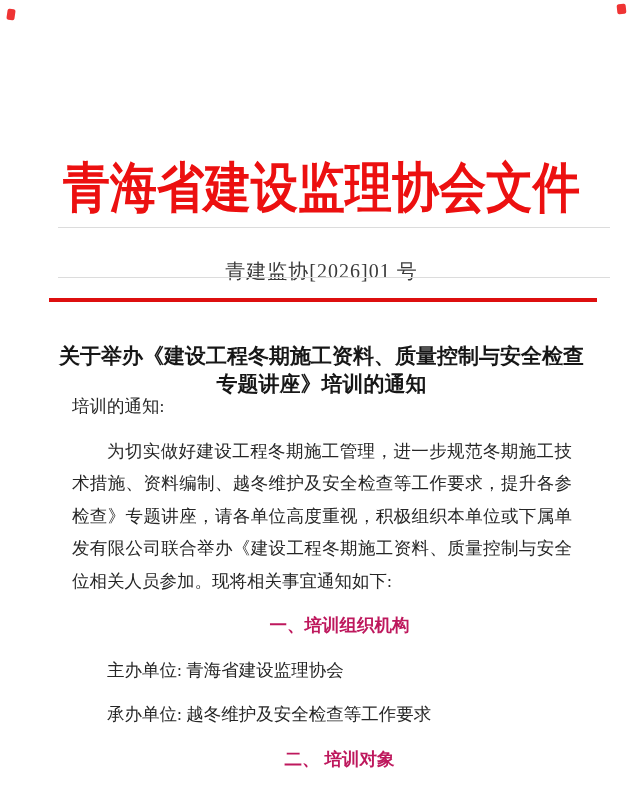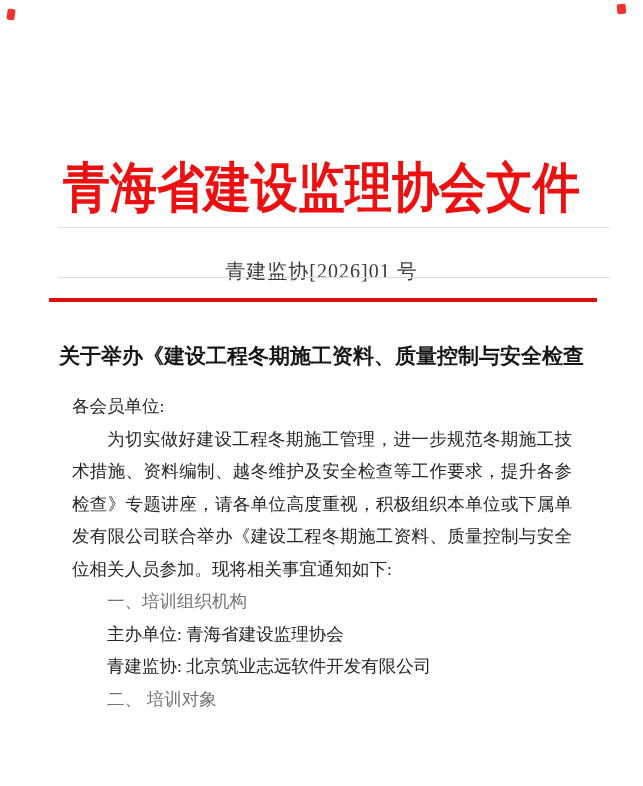--- a/index.html
+++ b/index.html
@@ -29,48 +29,49 @@
   .subject {
     position:absolute; top:316px; left:40px; width:563px; text-align:center;
     font-family:"Liberation Sans", sans-serif; font-weight:bold;
     font-size:21px; line-height:28px; color:#171717;margin-top:26px;
   }
   .body-block {
     position:absolute; top:390px; left:72px; width:500px;
     font-size:17.5px; color:#262626; font-family:"Liberation Serif", serif;
   }
   .body-block .line { height:32.5px; line-height:32.5px; white-space:nowrap; }
-  .body-block .line.indent { padding-left:35px; }
+  .body-block .line.indent { padding-left:35px;margin-top:12px; }
   .body-block .line.justify { white-space:normal; text-align:justify; text-align-last:justify; }
-  .body-block .line.bold { font-weight:normal; font-family:"Liberation Sans", sans-serif; color:#737373; }
+  .body-block .line.bold { font-weight:bold; font-family:"Liberation Sans", sans-serif; color:#be185d;text-align:center; }
 </style>
 </head>
 <body>
 
 <div class="page">
   <div class="speck speck-left"></div>
   <div class="speck speck-right"></div>
 
   <div class="masthead-title">青海省建设监理协会文件</div>
 
   <div class="thin-rule rule-1"></div>
   <div class="doc-number">青建监协[2026]01 号</div>
   <div class="thin-rule rule-2"></div>
 
   <div class="red-rule"></div>
 
   <div class="subject">
     <div>关于举办《建设工程冬期施工资料、质量控制与安全检查</div>
+    <div>专题讲座》培训的通知</div>
   </div>
 
   <div class="body-block" id="body-lines">
-      <div class="line">各会员单位:</div>
+      <div class="line">培训的通知:</div>
       <div class="line indent justify">为切实做好建设工程冬期施工管理，进一步规范冬期施工技</div>
       <div class="line justify">术措施、资料编制、越冬维护及安全检查等工作要求，提升各参</div>
       <div class="line justify">检查》专题讲座，请各单位高度重视，积极组织本单位或下属单</div>
       <div class="line justify">发有限公司联合举办《建设工程冬期施工资料、质量控制与安全</div>
       <div class="line">位相关人员参加。现将相关事宜通知如下:</div>
       <div class="line indent bold">一、培训组织机构</div>
       <div class="line indent">主办单位: 青海省建设监理协会</div>
-      <div class="line indent">青建监协: 北京筑业志远软件开发有限公司</div>
+      <div class="line indent">承办单位: 越冬维护及安全检查等工作要求</div>
       <div class="line indent bold">二、 培训对象</div>
     </div>
 </div>
 
 </body></html>

